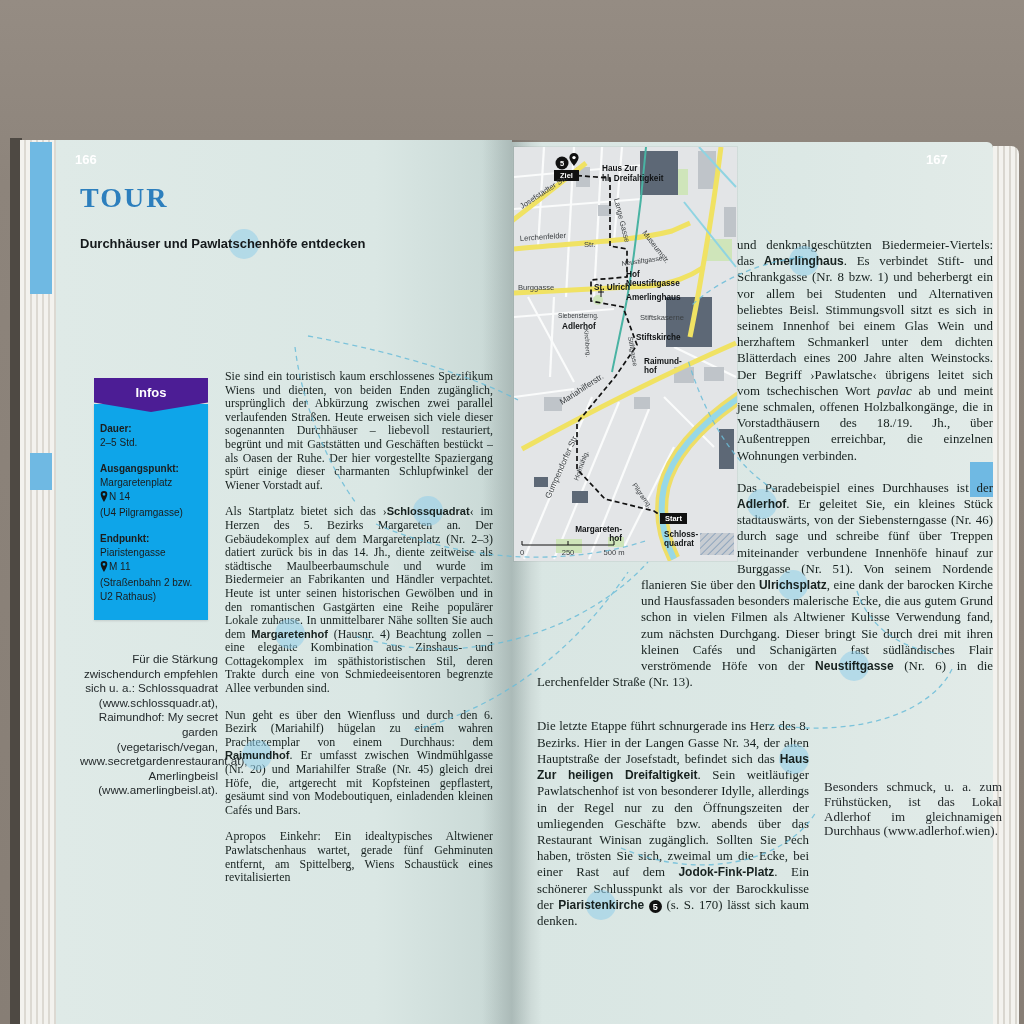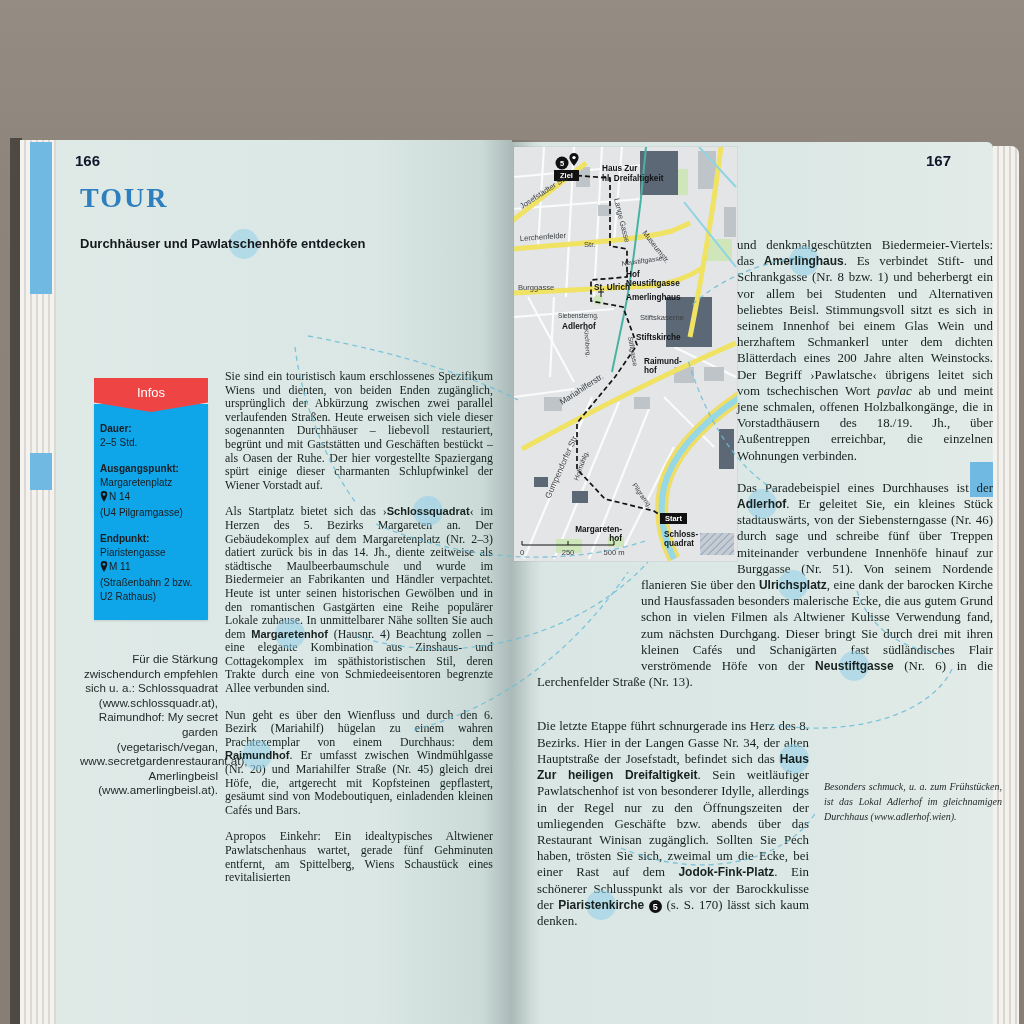--- a/index.html
+++ b/index.html
@@ -17,44 +17,44 @@
   .page-right{position:absolute;left:512px;top:142px;width:481px;height:882px;
     background:linear-gradient(90deg,#c9d9d6 0%,#d9e6e3 4%,#dce8e5 60%,#e2ebe8 100%);border-radius:0 6px 0 0;}
   .gutter{position:absolute;left:482px;top:140px;width:60px;height:884px;
     background:linear-gradient(90deg,rgba(0,0,0,0) 0%,rgba(20,30,30,.16) 50%,rgba(0,0,0,0) 100%);}
 
   .tab{position:absolute;background:#6fb9e3;}
   #tab-tall-left{left:30px;top:142px;width:22px;height:152px;}
   #tab-small-left{left:30px;top:453px;width:22px;height:37px;}
   #tab-small-right{left:970px;top:462px;width:23px;height:35px;}
 
-  .pgnum{position:absolute;font-weight:bold;font-size:15px;color:#0f172a;z-index:4;}
+  .pgnum{position:absolute;font-weight:bold;font-size:13px;color:#ffffff;z-index:4;}
   #pg166{left:75px;top:152px;}
   #pg167{left:926px;top:152px;}
 
   
   .titleblock{position:absolute;left:80px;top:182px;width:432px;text-align:left;z-index:4;}
   .kicker{font-family:"Liberation Serif",serif;font-weight:bold;font-size:28px;letter-spacing:2px;color:#2d7fbd;margin-bottom:6px;}
   .title{font-family:"Liberation Serif",serif;font-size:30px;line-height:36px;color:#17242c;}
   .subtitle{margin-top:22px;font-weight:bold;font-size:13px;color:#15191b;}
 
   
   .infobox{position:absolute;left:94px;top:378px;width:114px;z-index:4;}
-  .ib-head{background:#ef4444;color:#fff;text-align:center;font-weight:normal;font-size:13px;
+  .ib-head{background:#4c1d95;color:#fff;text-align:center;font-weight:bold;font-size:13px;
     padding:7px 0 12px 0;clip-path:polygon(0 0,100% 0,100% 72%,50% 100%,0 72%);}
   .ib-body{background:#0ea5e9;margin-top:-8px;padding:18px 6px 16px 6px;text-align:left;
     font-size:10px;line-height:14px;color:#1c1c1c;box-shadow:0 1px 2px rgba(0,0,0,.12);}
   .ib-body .lbl{font-weight:bold;}
   .ib-gap{height:12px;}
   .pin-icon{display:inline-block;vertical-align:-2px;margin-right:1px;}
 
   
   .mnote-left{position:absolute;left:80px;top:652px;width:138px;text-align:right;
     font-size:11.6px;line-height:14.6px;color:#242a2c;z-index:4;}
-  .mnote-right{position:absolute;font-size:10px;line-height:14.6px;color:#242a2c;font-style:italic;}
+  .mnote-right{position:absolute;font-size:13px;line-height:14.6px;color:#242a2c;}
 
   
   .copy{font-family:"Liberation Serif",serif;color:#17211f;text-align:justify;}
   .lp-copy{position:absolute;left:225px;top:370px;width:268px;font-size:11.9px;line-height:13.6px;z-index:4;}
   .lp-copy p{margin:0 0 13px 0;}
   .rp-copy{position:absolute;left:537px;top:148px;width:456px;font-size:12.9px;line-height:16.2px;z-index:4;}
   .rp-copy p{margin:0;}
   .float-map{float:left;width:200px;height:414px;}
   .float-indent{float:left;clear:left;width:104px;height:102px;}
   #p5{margin-top:89px;}

